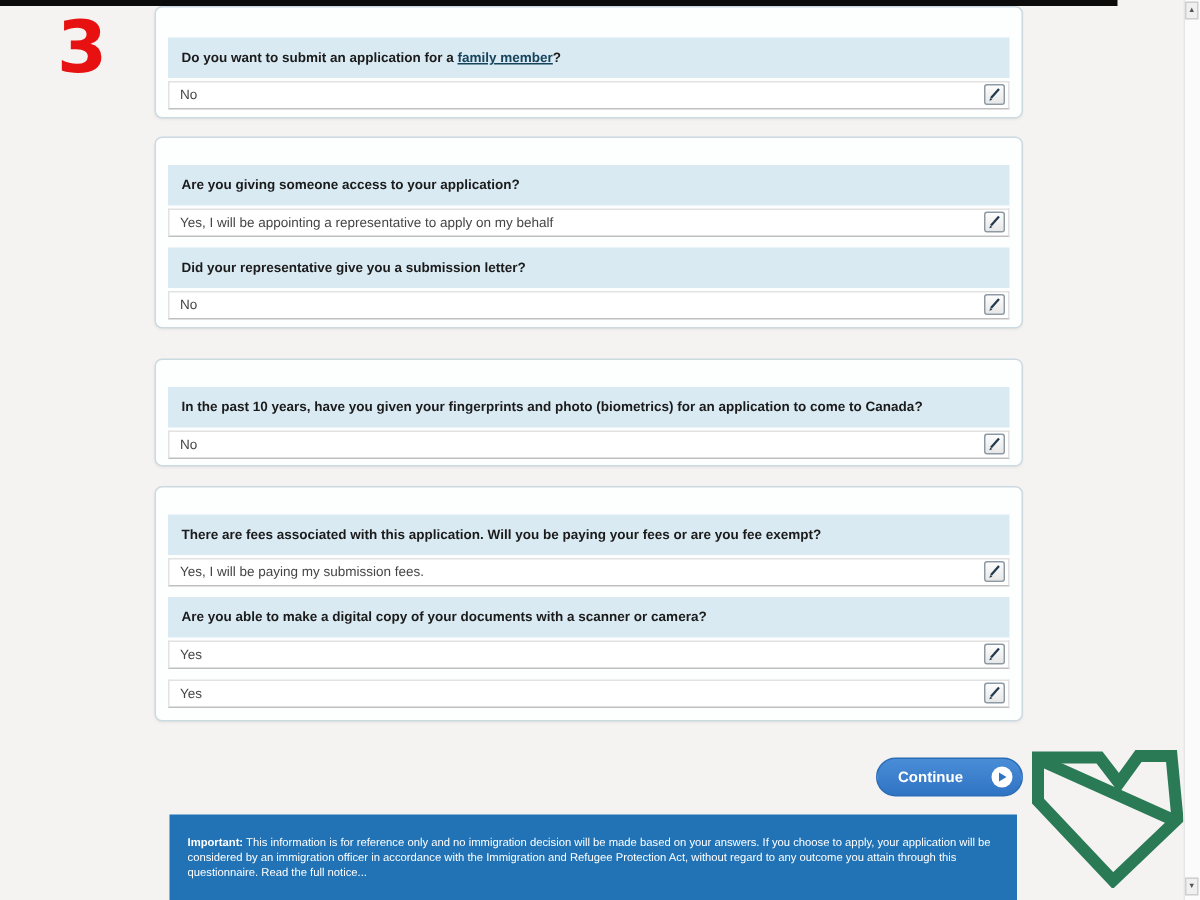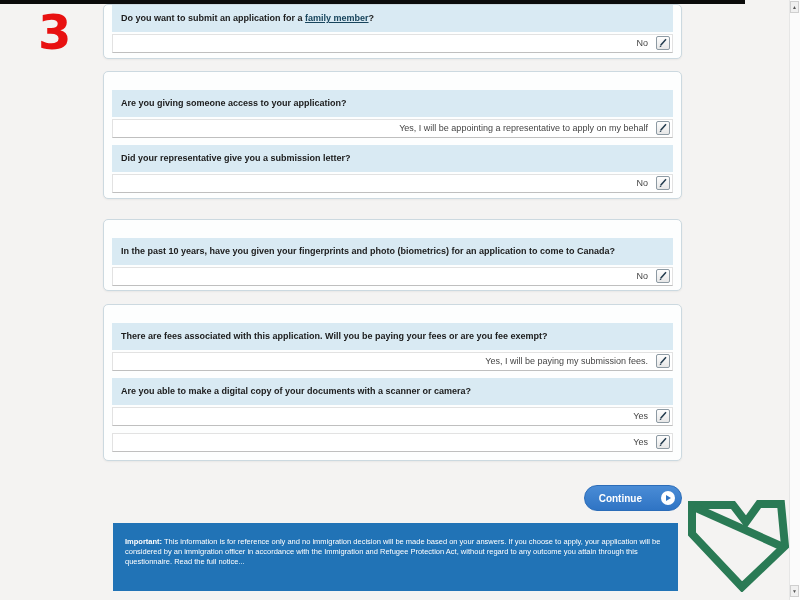--- a/index.html
+++ b/index.html
@@ -15,41 +15,41 @@
     position:absolute;left:38px;top:4px;
     font:bold 48px "DejaVu Sans", sans-serif;color:#e81111;z-index:30;
   }
 
   .content{position:absolute;left:103px;top:4px;width:579px;}
 
   .panel{
     background:#fdfefe;border:1px solid #ccd9e0;border-radius:5px;
     padding:18px 8px 6px 8px;box-shadow:0 1px 2px rgba(0,0,0,0.05);
   }
-  .panel-1{padding-top:0;padding-bottom:5px;}
+  .panel-1{padding-top:20px;padding-bottom:5px;}
   .panel-2{margin-top:12px;padding-bottom:5px;}
   .panel-3{margin-top:20px;padding-bottom:4px;}
   .panel-4{margin-top:13px;padding-bottom:8px;}
 
   .qa-item{margin-top:7px;}
   .qa-item:first-child{margin-top:0;}
 
   .q-band{
     background:#d9eaf3;color:#1b1b1b;
     font-size:9px;font-weight:bold;line-height:11px;
     padding:8px 9px;
   }
   .q-band a{color:#17445c;text-decoration:underline;cursor:pointer;}
 
   .answer-row{
     position:relative;margin-top:2px;background:#ffffff;
     border:1px solid #e2e2e2;border-bottom-color:#bfbfbf;
     height:17px;padding:0 24px 0 7px;
     font-size:9px;color:#454545;line-height:17px;
-    white-space:nowrap;overflow:hidden;text-align:right;
+    white-space:nowrap;overflow:hidden;
   }
   .edit-btn{
     position:absolute;right:2px;top:1px;width:14px;height:14px;
     border:1px solid #8d9aa3;border-radius:2px;
     background:linear-gradient(#fdfdfd,#e7e7e7);
     padding:0;cursor:pointer;display:flex;align-items:center;justify-content:center;
   }
   .edit-btn svg{display:block;}
 
   .continue-row{margin-top:24px;text-align:right;}

